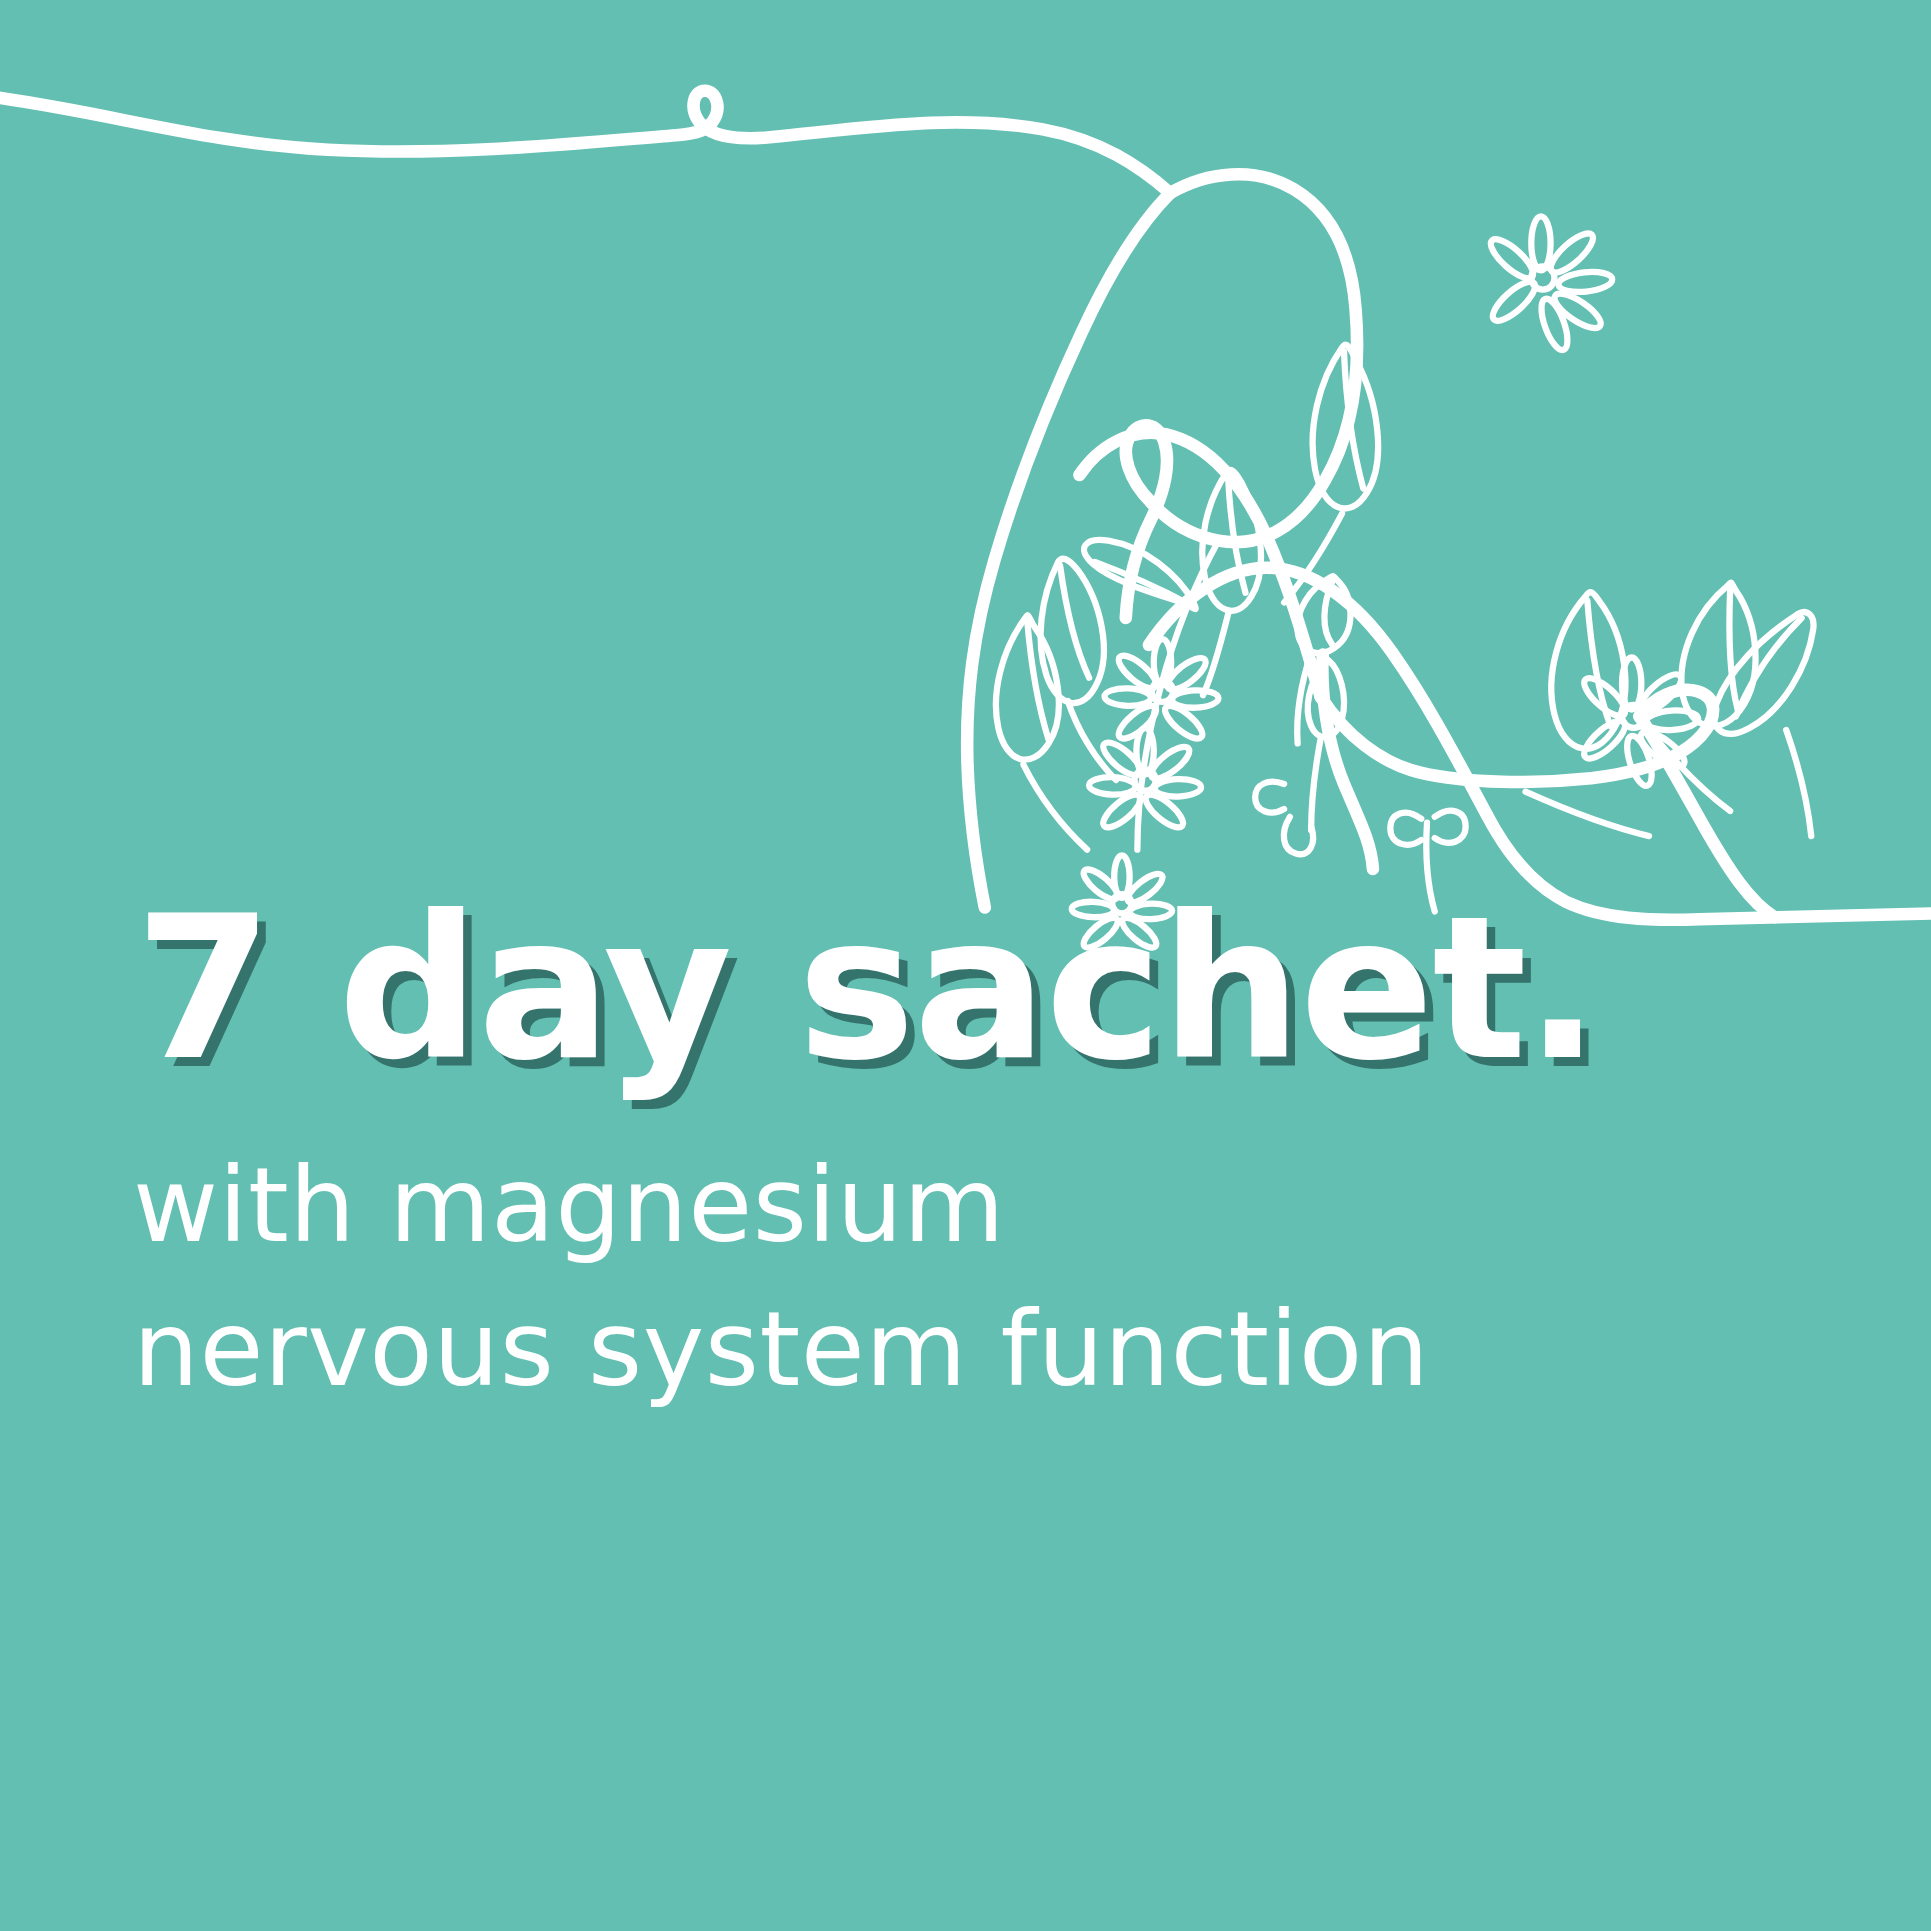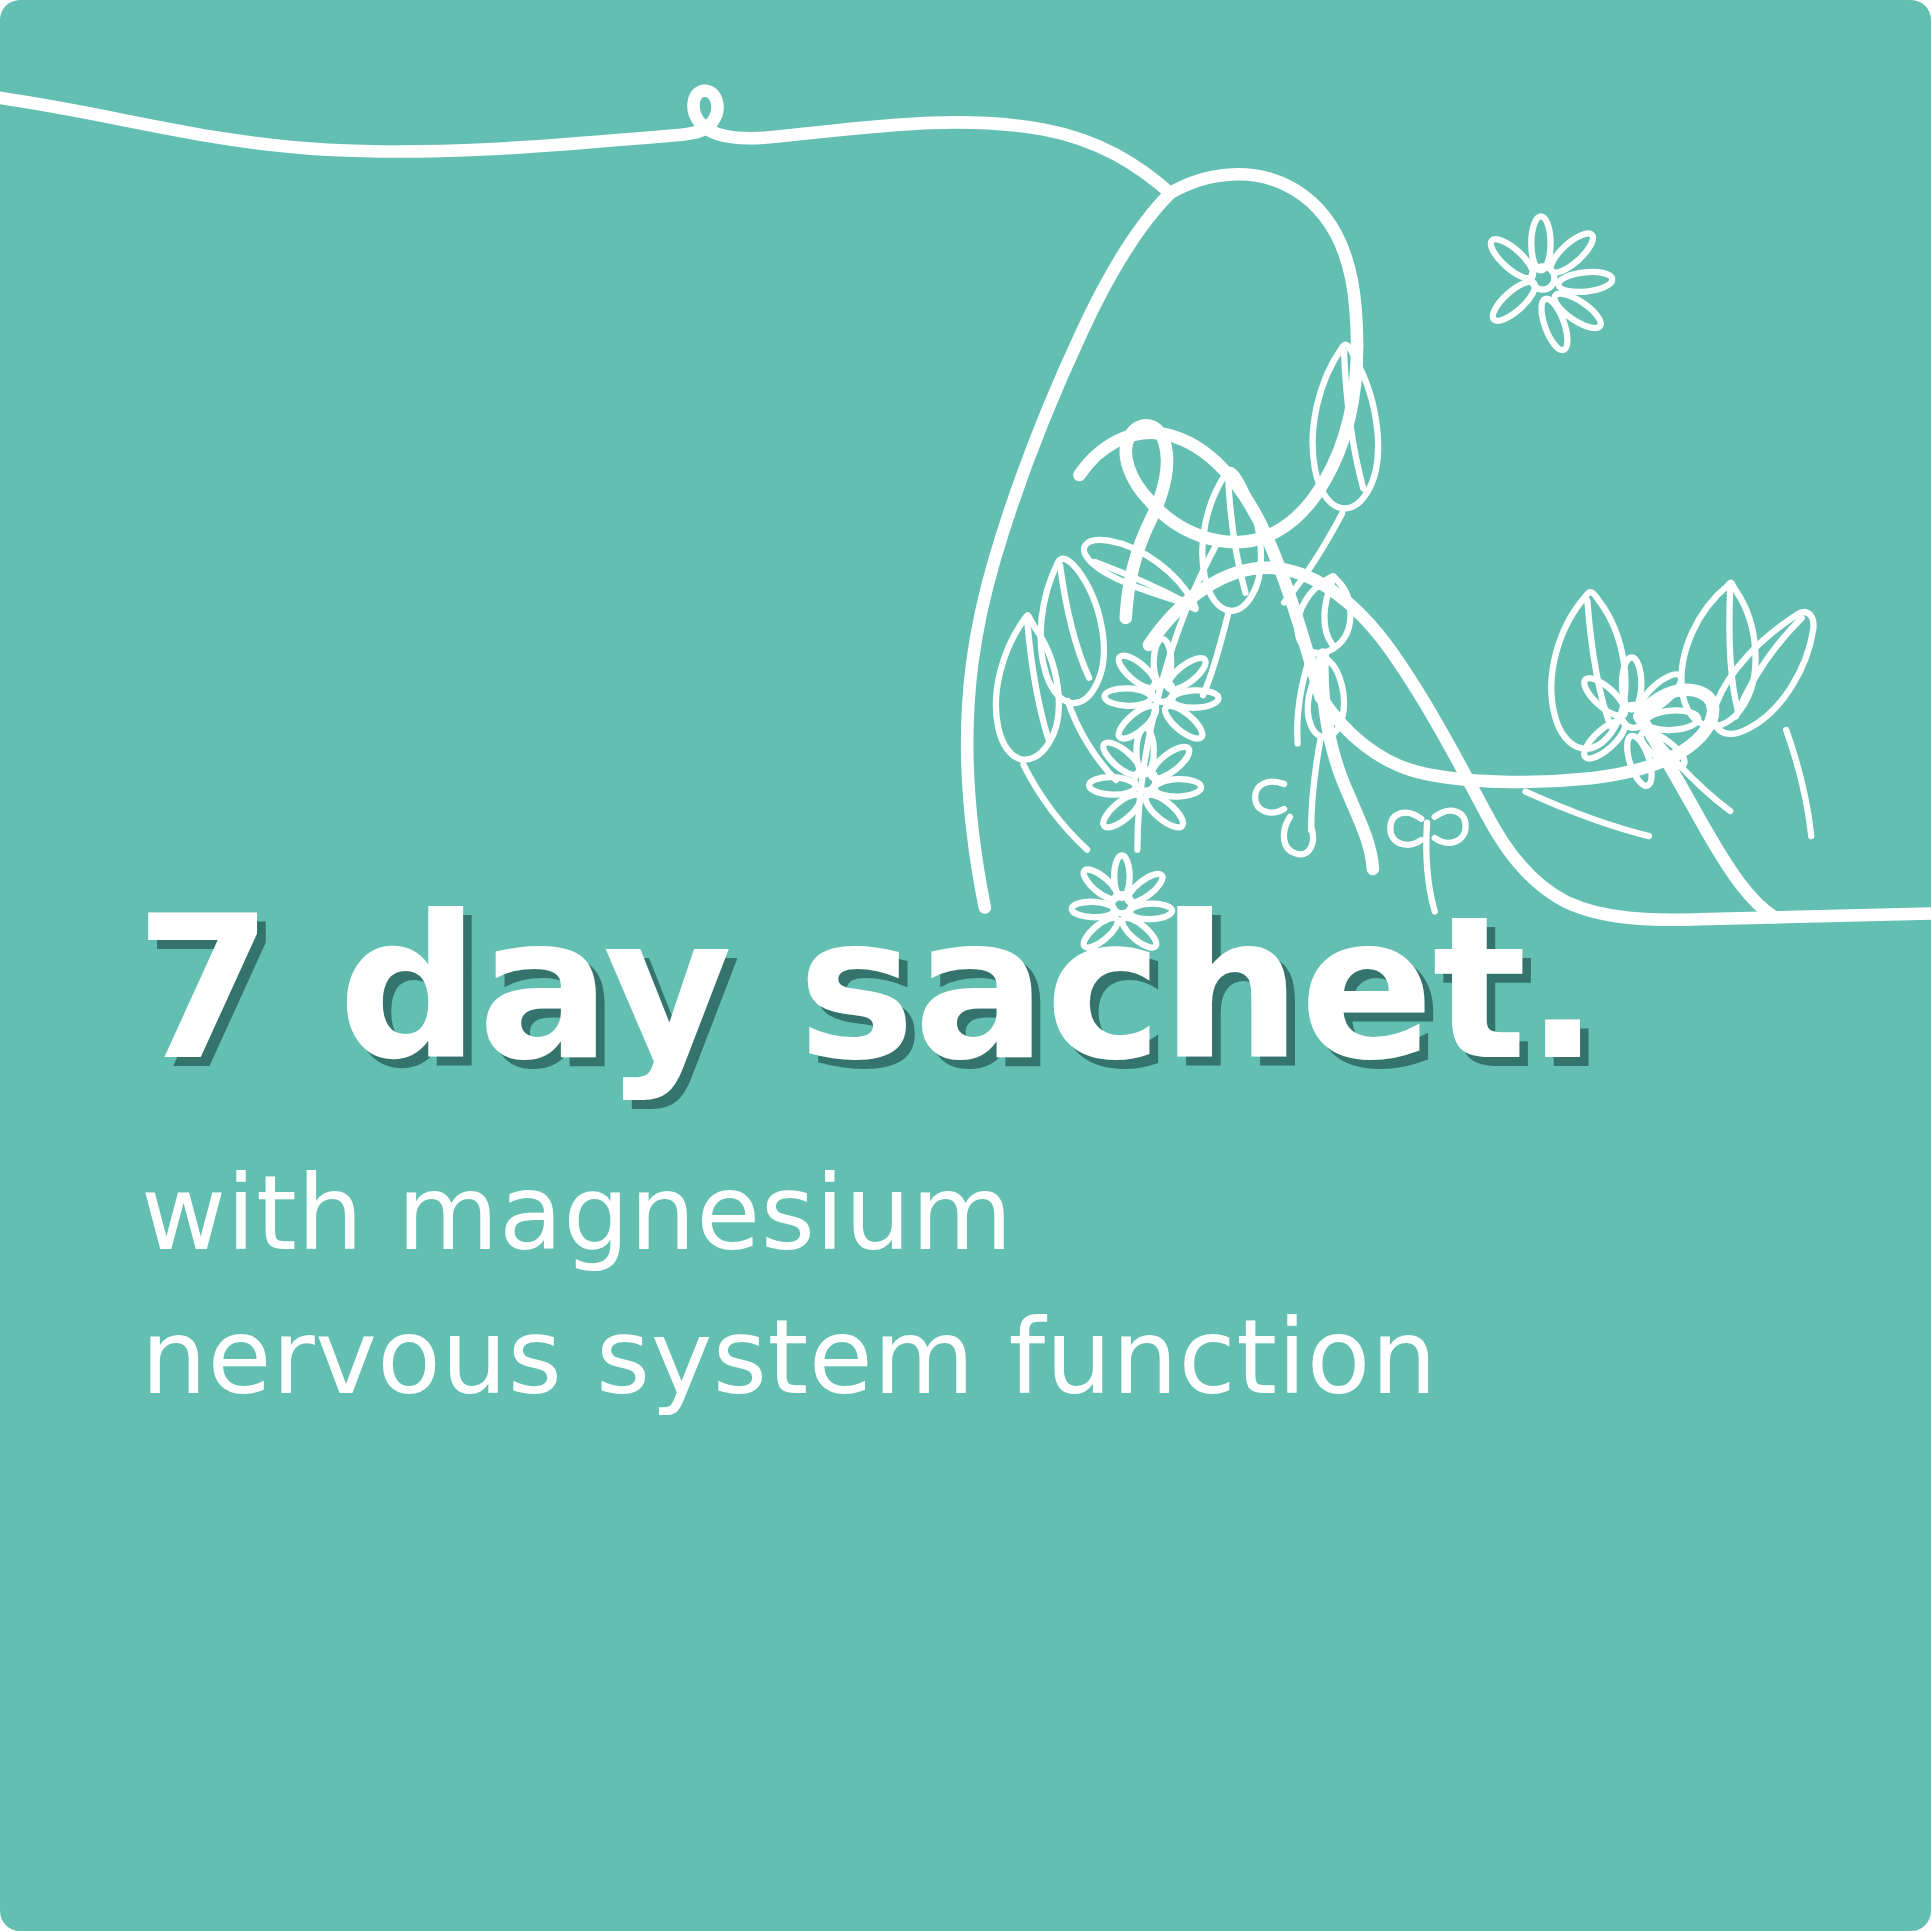--- a/index.html
+++ b/index.html
@@ -8,21 +8,20 @@
     padding: 0;
     background: #ffffff;
   }
   #poster {
     position: relative;
     width: 1931px;
     height: 1931px;
     overflow: hidden;
     background: #62BFB2;
     font-family: "Liberation Sans", sans-serif;
-    border-radius: 20px;
     -webkit-font-smoothing: antialiased;
   }
 
   
   #artwork {
     position: absolute;
     left: 0;
     top: 0;
     width: 1931px;
     height: 1931px;
@@ -66,21 +65,21 @@
     letter-spacing: -1.9px;
     color: #ffffff;
     white-space: nowrap;
     text-shadow: 8.7px 8.7px 0 #35736D;
   }
 
   .subhead {
     position: absolute;
     left: 133px;
     top: 1134px;
-    margin: 8px;
+    margin: 0;
     width: 1738px;
     font-family: "DejaVu Sans", sans-serif;
     font-weight: 400;
     font-size: 104px;
     line-height: 1.38;
     letter-spacing: 0.5px;
     color: #ffffff;
   }
   .subhead .line {
     display: block;

